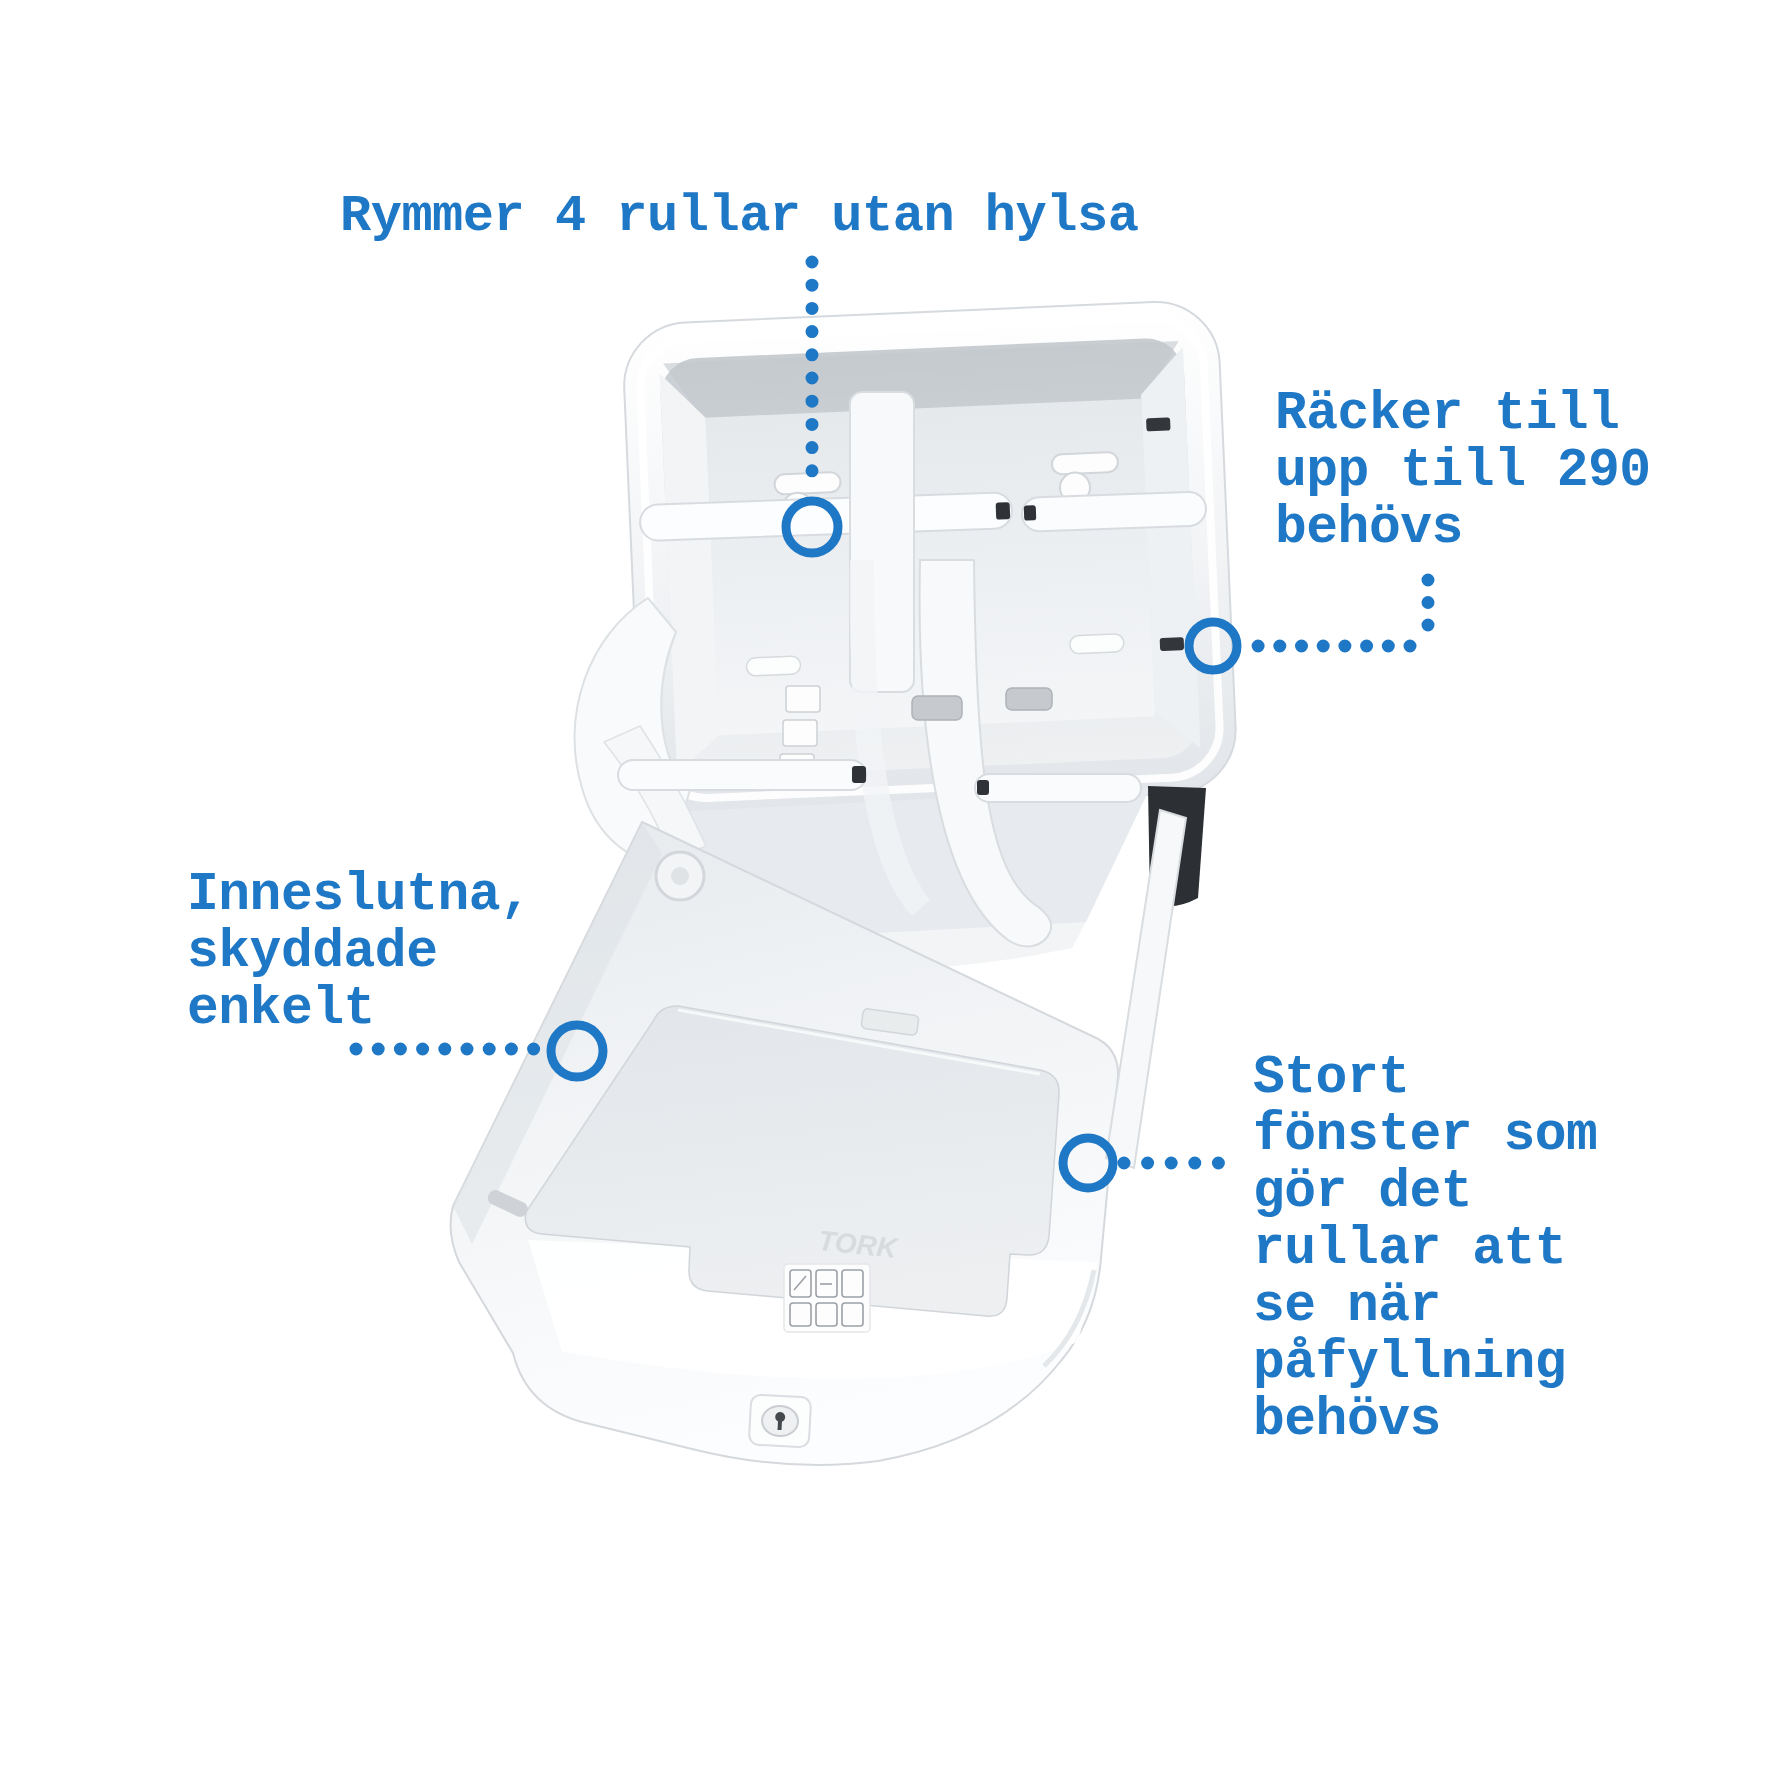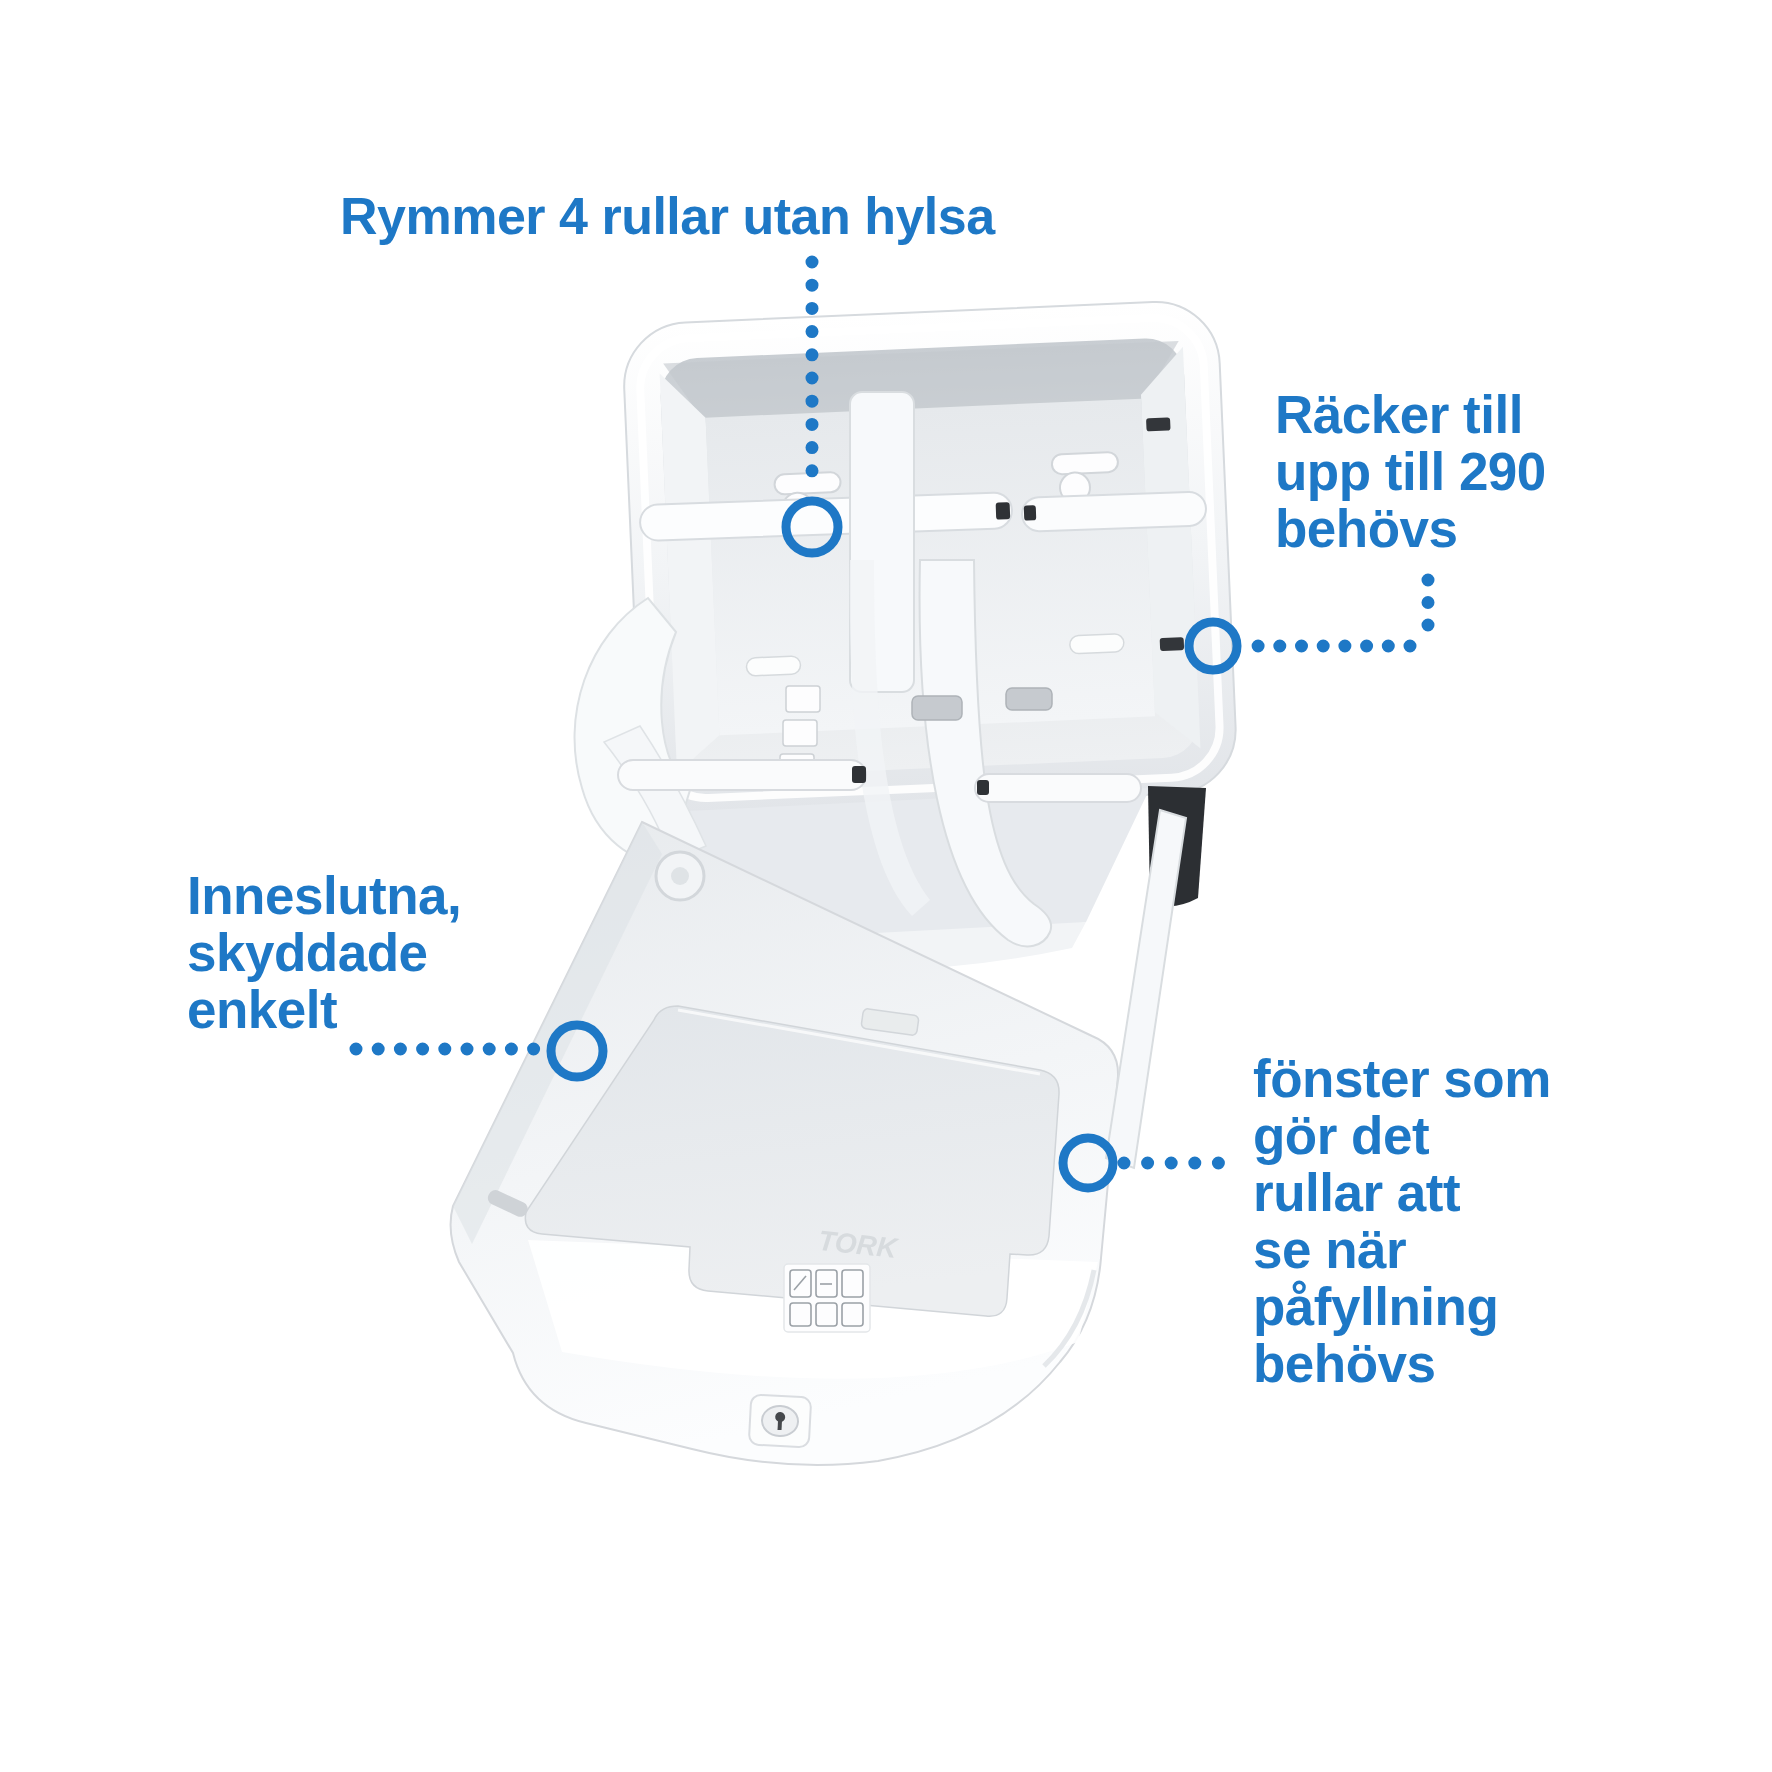--- a/index.html
+++ b/index.html
@@ -1,20 +1,20 @@
 <!DOCTYPE html>
 <html><head>
 <meta charset="utf-8">
 <style>
   html,body{margin:0;padding:0;background:#ffffff;}
   #canvas{position:relative;width:1772px;height:1772px;background:#ffffff;overflow:hidden;
           font-family:"Liberation Sans", sans-serif;}
   #dispenser-svg{position:absolute;left:0;top:0;}
   .callout{position:absolute;color:#1e78c6;font-weight:bold;line-height:57px;font-size:53px;
-           letter-spacing:-0.5px;white-space:nowrap;}
+           letter-spacing:-0.5px;white-space:nowrap;font-family:Liberation Mono, monospace;}
   .callout .line{display:block;}
   #callout-capacity{left:340px;top:188px;font-size:52px;}
   #callout-guests{left:1275px;top:386px;}
   #callout-protected{left:187px;top:867px;}
   #callout-window{left:1253px;top:1050px;}
   #badge{position:absolute;left:219px;top:1419px;display:flex;align-items:flex-start;}
   #badge-icon{width:154px;height:154px;flex:0 0 auto;}
   #badge-text{margin-left:42px;margin-top:2px;color:#212c5f;font-weight:bold;font-size:63px;
               line-height:69px;white-space:nowrap;}
 </style>
@@ -192,20 +192,21 @@
     <span class="line">behövs</span>
   </div>
 
   <div class="callout" id="callout-protected">
     <span class="line">Inneslutna,</span>
     <span class="line">skyddade</span>
     <span class="line">enkelt</span>
   </div>
 
   <div class="callout" id="callout-window">
+    <span class="line">Stort</span>
     <span class="line">fönster som</span>
     <span class="line">gör det</span>
     <span class="line">rullar att</span>
     <span class="line">se när</span>
     <span class="line">påfyllning</span>
     <span class="line">behövs</span>
   </div>
 
 
 </div>

